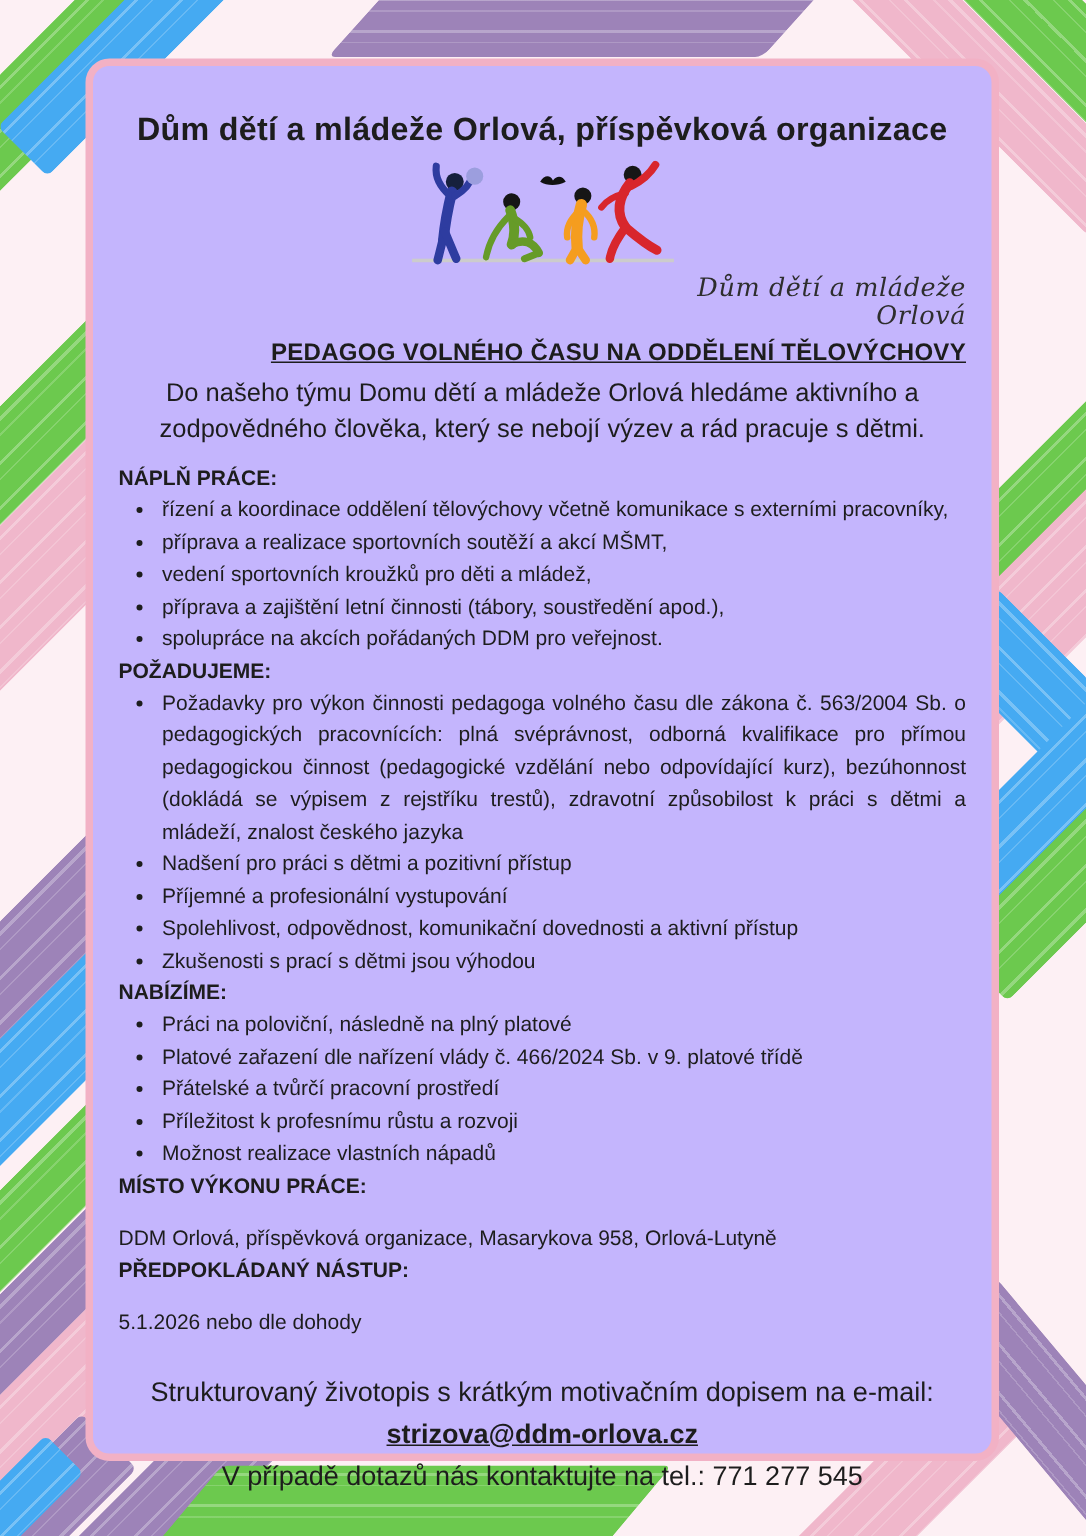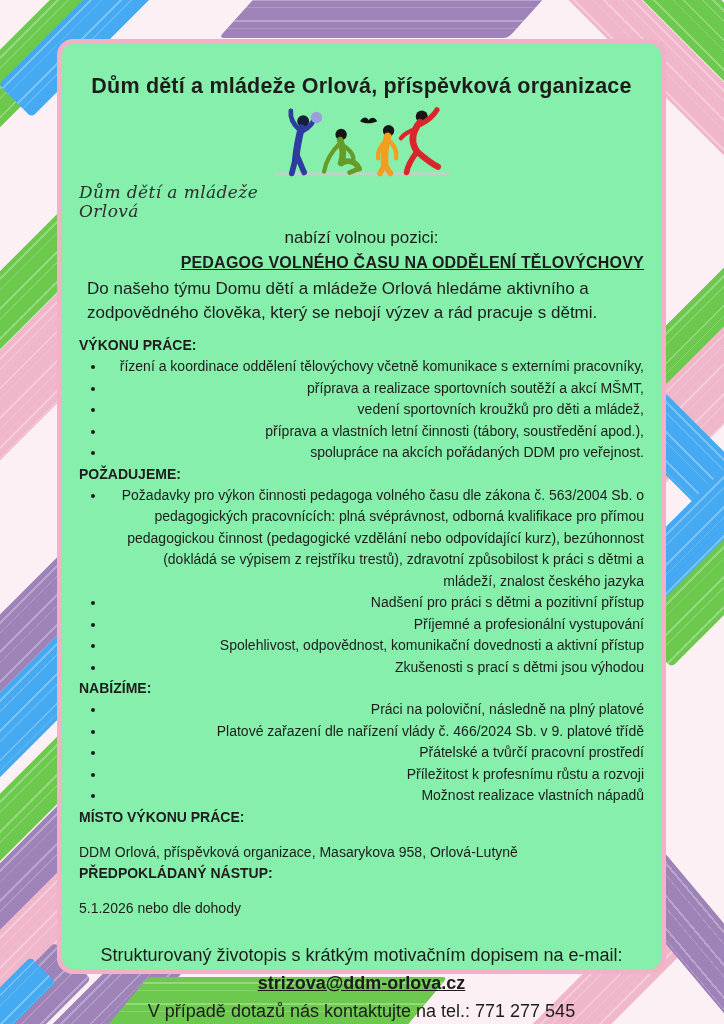--- a/index.html
+++ b/index.html
@@ -20,33 +20,33 @@
   }
   .g{background-color:#6cc94e;}
   .b{background-color:#45aaf2;}
   .p{background-color:#f0b7cb;}
   .v{background-color:#9d83b8;}
   .r45{transform:rotate(45deg);}
   .rm45{transform:rotate(-45deg);}
   
   .card{
     position:absolute;left:57px;top:39px;width:609px;height:935px;
-    background:#86efac;border:5px solid #f2b1c5;border-radius:16px;
+    background:#c4b5fd;border:5px solid #f2b1c5;border-radius:16px;
     box-sizing:border-box;z-index:2;padding:28px 17px 0 17px;
   }
   .org-title{font-size:21.5px;font-weight:bold;text-align:center;letter-spacing:.2px;margin:2px 0 8px 0;}
   .logo-wrap{text-align:center;line-height:0;}
   .logo-caption{font-family:"DejaVu Serif","Liberation Serif",serif;font-style:italic;
-    font-size:17px;line-height:19px;text-align:left;color:#2e2e2e;letter-spacing:.4px;margin-top:2px;}
+    font-size:17px;line-height:19px;text-align:right;color:#2e2e2e;letter-spacing:.4px;margin-top:2px;}
   .intro-offer{font-size:17px;text-align:center;margin-top:7px;}
   .position-title{font-size:16px;font-weight:bold;text-decoration:underline;text-align:right;margin-top:6px;letter-spacing:.2px;}
-  .intro-desc{font-size:17px;text-align:left;line-height:24px;margin:5px 8px 10px 8px;}
+  .intro-desc{font-size:17px;text-align:center;line-height:24px;margin:5px 8px 10px 8px;}
   .sec-heading{font-size:14px;font-weight:bold;line-height:21px;}
   ul.sec-list{margin:0;padding:0 0 0 27px;}
-  ul.sec-list li{font-size:14px;line-height:21.5px;padding-left:2px;text-align:right;}
+  ul.sec-list li{font-size:14px;line-height:21.5px;padding-left:2px;}
   li.justified{text-align:justify;}
   .sec-text{font-size:14px;line-height:21px;margin-top:14px;}
   .footer{text-align:center;margin-top:22px;font-size:18px;line-height:28px;}
   .footer .email{font-weight:bold;text-decoration:underline;}
 </style>
 </head>
 <body>
 
 <div class="stripe g rm45" style="left:-95px;top:26px;width:260px;height:55px;"></div>
 <div class="stripe b rm45" style="left:-18px;top:-2px;width:225px;height:47px;"></div>
@@ -119,30 +119,29 @@
         <path d="M158 47 C165 53 172 59 180 63" stroke-width="6.5"></path>
         <path d="M158 47 C152 55 148 62 147 69" stroke-width="6"></path>
       </g>
     </svg>
     <div class="logo-caption">
       <div>Dům dětí a mládeže</div>
       <div>Orlová</div>
     </div>
   </div>
 
-  <div class="intro-offer">nabízí volnou pozici:</div>
   <div class="position-title">PEDAGOG VOLNÉHO ČASU NA ODDĚLENÍ TĚLOVÝCHOVY</div>
   <div class="intro-desc">Do našeho týmu Domu dětí a mládeže Orlová hledáme aktivního a zodpovědného člověka, který se nebojí výzev a rád pracuje s dětmi.</div>
 
-  <div class="sec-heading">VÝKONU PRÁCE:</div>
+  <div class="sec-heading">NÁPLŇ PRÁCE:</div>
   <ul class="sec-list">
     <li>řízení a koordinace oddělení tělovýchovy včetně komunikace s externími pracovníky,</li>
     <li>příprava a realizace sportovních soutěží a akcí MŠMT,</li>
     <li>vedení sportovních kroužků pro děti a mládež,</li>
-    <li>příprava a vlastních letní činnosti (tábory, soustředění apod.),</li>
+    <li>příprava a zajištění letní činnosti (tábory, soustředění apod.),</li>
     <li>spolupráce na akcích pořádaných DDM pro veřejnost.</li>
   </ul>
 
   <div class="sec-heading">POŽADUJEME:</div>
   <ul class="sec-list">
     <li class="justified">Požadavky pro výkon činnosti pedagoga volného času dle zákona č. 563/2004 Sb. o pedagogických pracovnících: plná svéprávnost, odborná kvalifikace pro přímou pedagogickou činnost (pedagogické vzdělání nebo odpovídající kurz), bezúhonnost (dokládá se výpisem z rejstříku trestů), zdravotní způsobilost k práci s dětmi a mládeží, znalost českého jazyka</li>
     <li>Nadšení pro práci s dětmi a pozitivní přístup</li>
     <li>Příjemné a profesionální vystupování</li>
     <li>Spolehlivost, odpovědnost, komunikační dovednosti a aktivní přístup</li>
     <li>Zkušenosti s prací s dětmi jsou výhodou</li>

